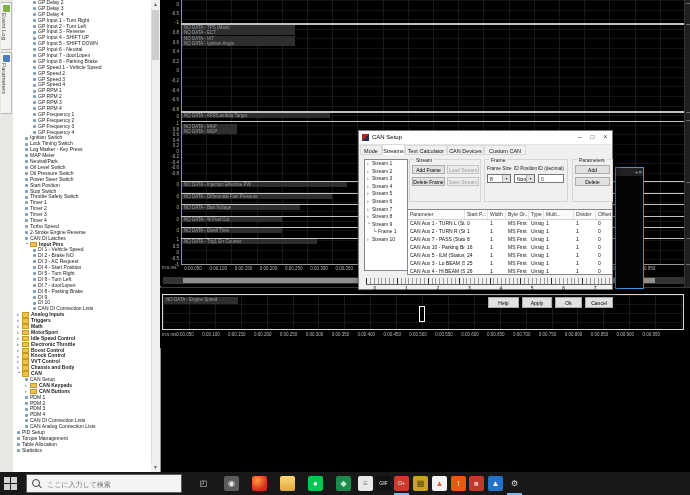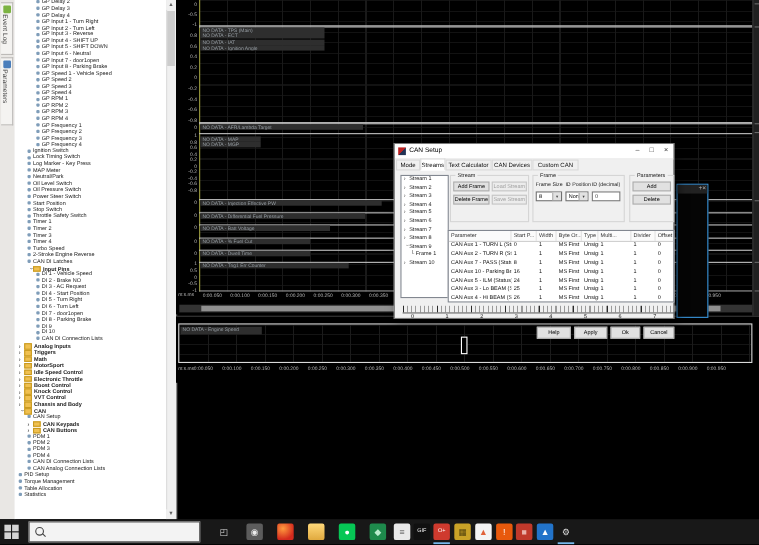--- a/index.html
+++ b/index.html
@@ -487,20 +487,21 @@
 
   <div id="taskbar" class="abs">
     <div id="start">
         <div></div>
         <div></div>
         <div></div>
         <div></div>
       </div>
     <div id="searchbox">
       <div id="mag"></div>
+      <input placeholder="ここに入力して検索" style="">
     </div>
   <div class="tb-icon" style="left: 196px; background: transparent; color: rgb(220, 220, 220);">◰</div>
       <div class="tb-icon" style="left: 224px; background: rgb(92, 92, 92); color: rgb(236, 236, 236);">◉</div>
       <div class="tb-icon" style="left: 252px; background: radial-gradient(circle at 35% 30%, rgb(255, 154, 61), rgb(212, 42, 29) 70%); color: rgb(255, 255, 255);"></div>
       <div class="tb-icon" style="left: 280px; background: linear-gradient(rgb(255, 217, 122), rgb(224, 169, 62)); color: rgb(255, 255, 255);"></div>
       <div class="tb-icon" style="left: 308px; background: rgb(6, 199, 85); color: rgb(255, 255, 255);">●</div>
       <div class="tb-icon" style="left: 336px; background: rgb(30, 138, 76); color: rgb(185, 236, 206);">◆</div>
       <div class="tb-icon" style="left: 358px; background: rgb(233, 233, 233); color: rgb(119, 119, 119);">≡</div>
       <div class="tb-icon" style="left: 376px; background: rgb(16, 16, 16); color: rgb(242, 242, 242); font-size: 5px;">GIF</div>
       <div class="tb-icon" style="left: 394px; background: rgb(207, 58, 46); color: rgb(255, 255, 255); font-size: 5px;">O+</div>

